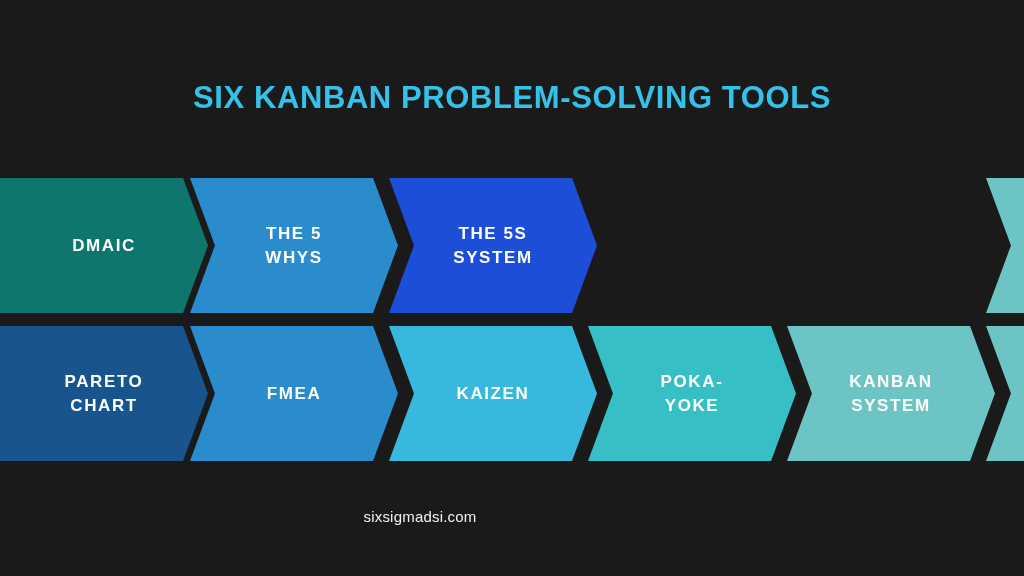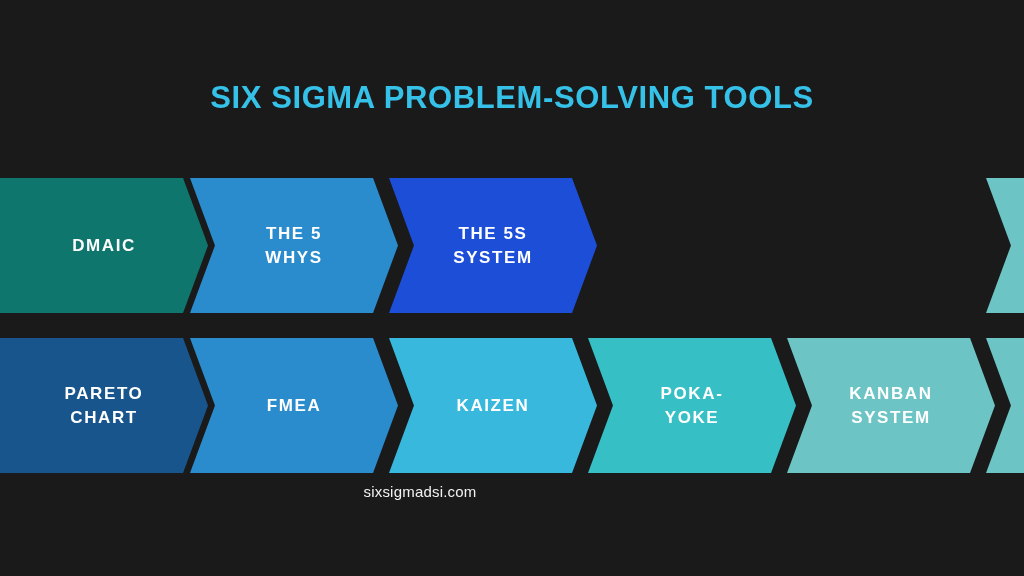--- a/index.html
+++ b/index.html
@@ -46,21 +46,21 @@
 
   
   .row {
     position: absolute;
     left: 0;
     width: 1024px;
     height: 135px;
     overflow: hidden;
   }
   .row-top    { top: 178px; }
-  .row-bottom { top: 338px; }
+  .row-bottom { top: 326px; }
 
   .arrow {
     position: absolute;
     top: 0;
     height: 135px;
     width: 208px;
     display: flex;
     align-items: center;
     justify-content: center;
     box-sizing: border-box;
@@ -83,21 +83,21 @@
     white-space: pre-line;
     padding: 0 6px;
     font-family: "Liberation Sans", sans-serif;
   }
   .arrow-label.small { font-size: 15.5px; letter-spacing: 1.3px; }
 
   
   .footer {
     position: absolute;
     left: 0;
-    top: 440px;
+    top: 465px;
     width: 840px;
     height: 111px;
     display: flex;
     align-items: flex-start;
     justify-content: center;
     padding-top: 43px;
     box-sizing: border-box;
   }
   .footer-text {
     color: #f2f2f2;
@@ -106,21 +106,21 @@
     letter-spacing: 0.2px;
     font-family: "Liberation Sans", sans-serif;
   }
 </style>
 </head>
 <body style="background: rgb(26, 26, 26);">
 
 <div class="slide" style="background: rgb(26, 26, 26);">
 
   <div class="title">
-    <div class="title-text" style="color: rgb(53, 193, 232);">SIX SIGMA PROBLEM-SOLVING TOOLS</div>
+    <div class="title-text" style="color: rgb(53, 193, 232);">SIX KANBAN PROBLEM-SOLVING TOOLS</div>
   </div>
 
   <div class="row row-top" id="row-0">
       <div class="arrow first" style="left: 0px; background: #0f766e;">
         <div class="arrow-label">DMAIC</div>
       </div>
       <div class="arrow" style="left: 190px; background: rgb(43, 140, 205);">
         <div class="arrow-label">THE 5
 WHYS</div>
       </div>

